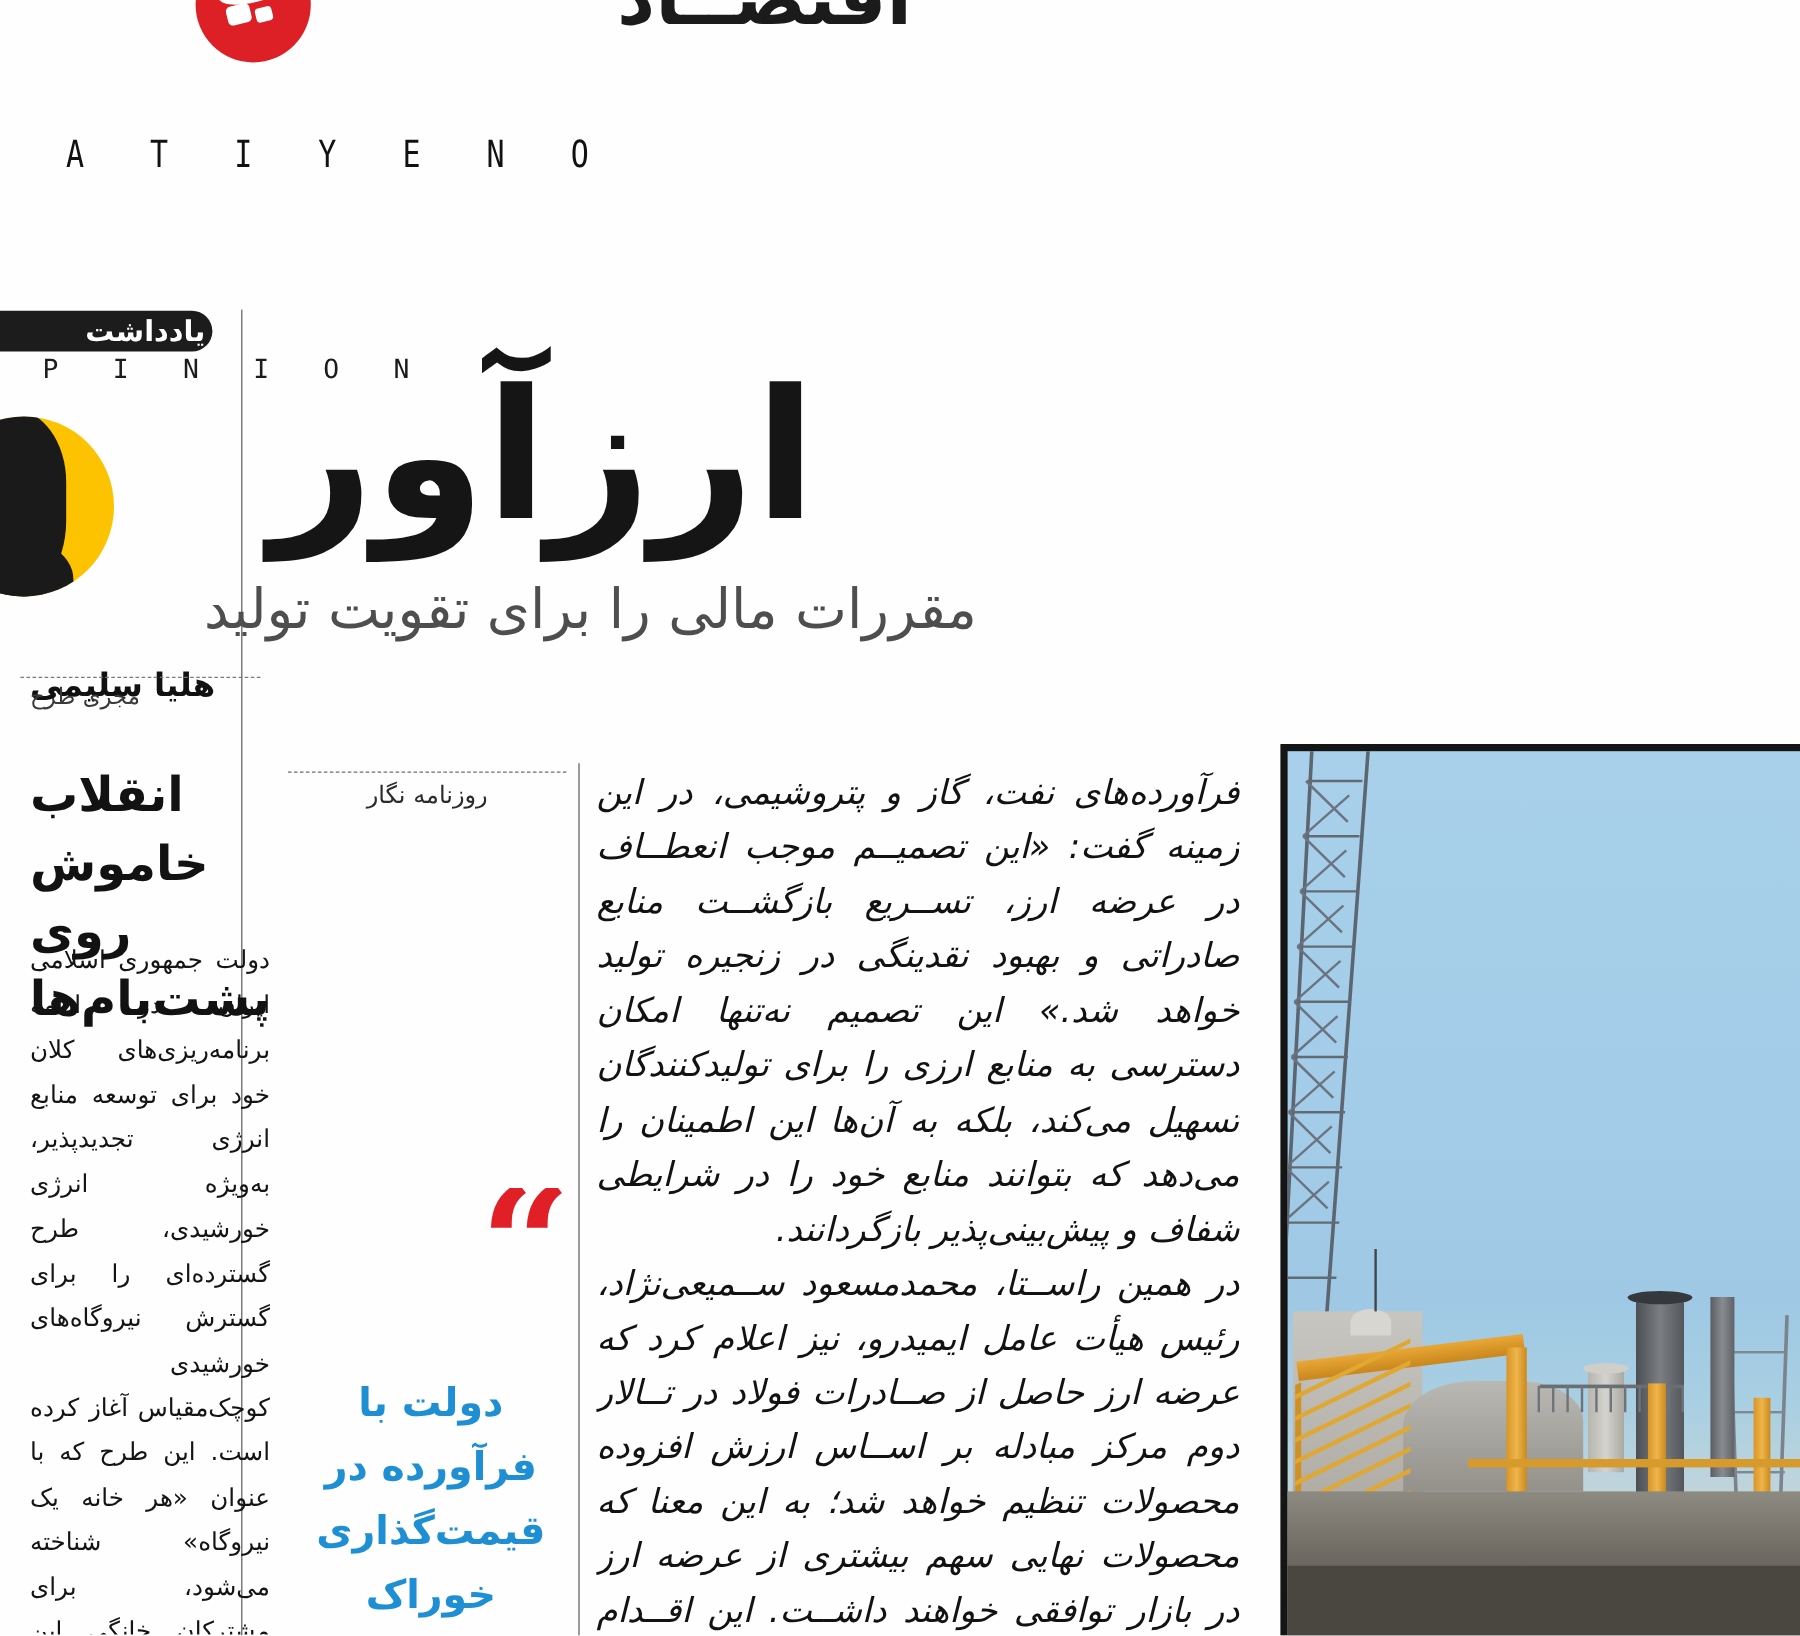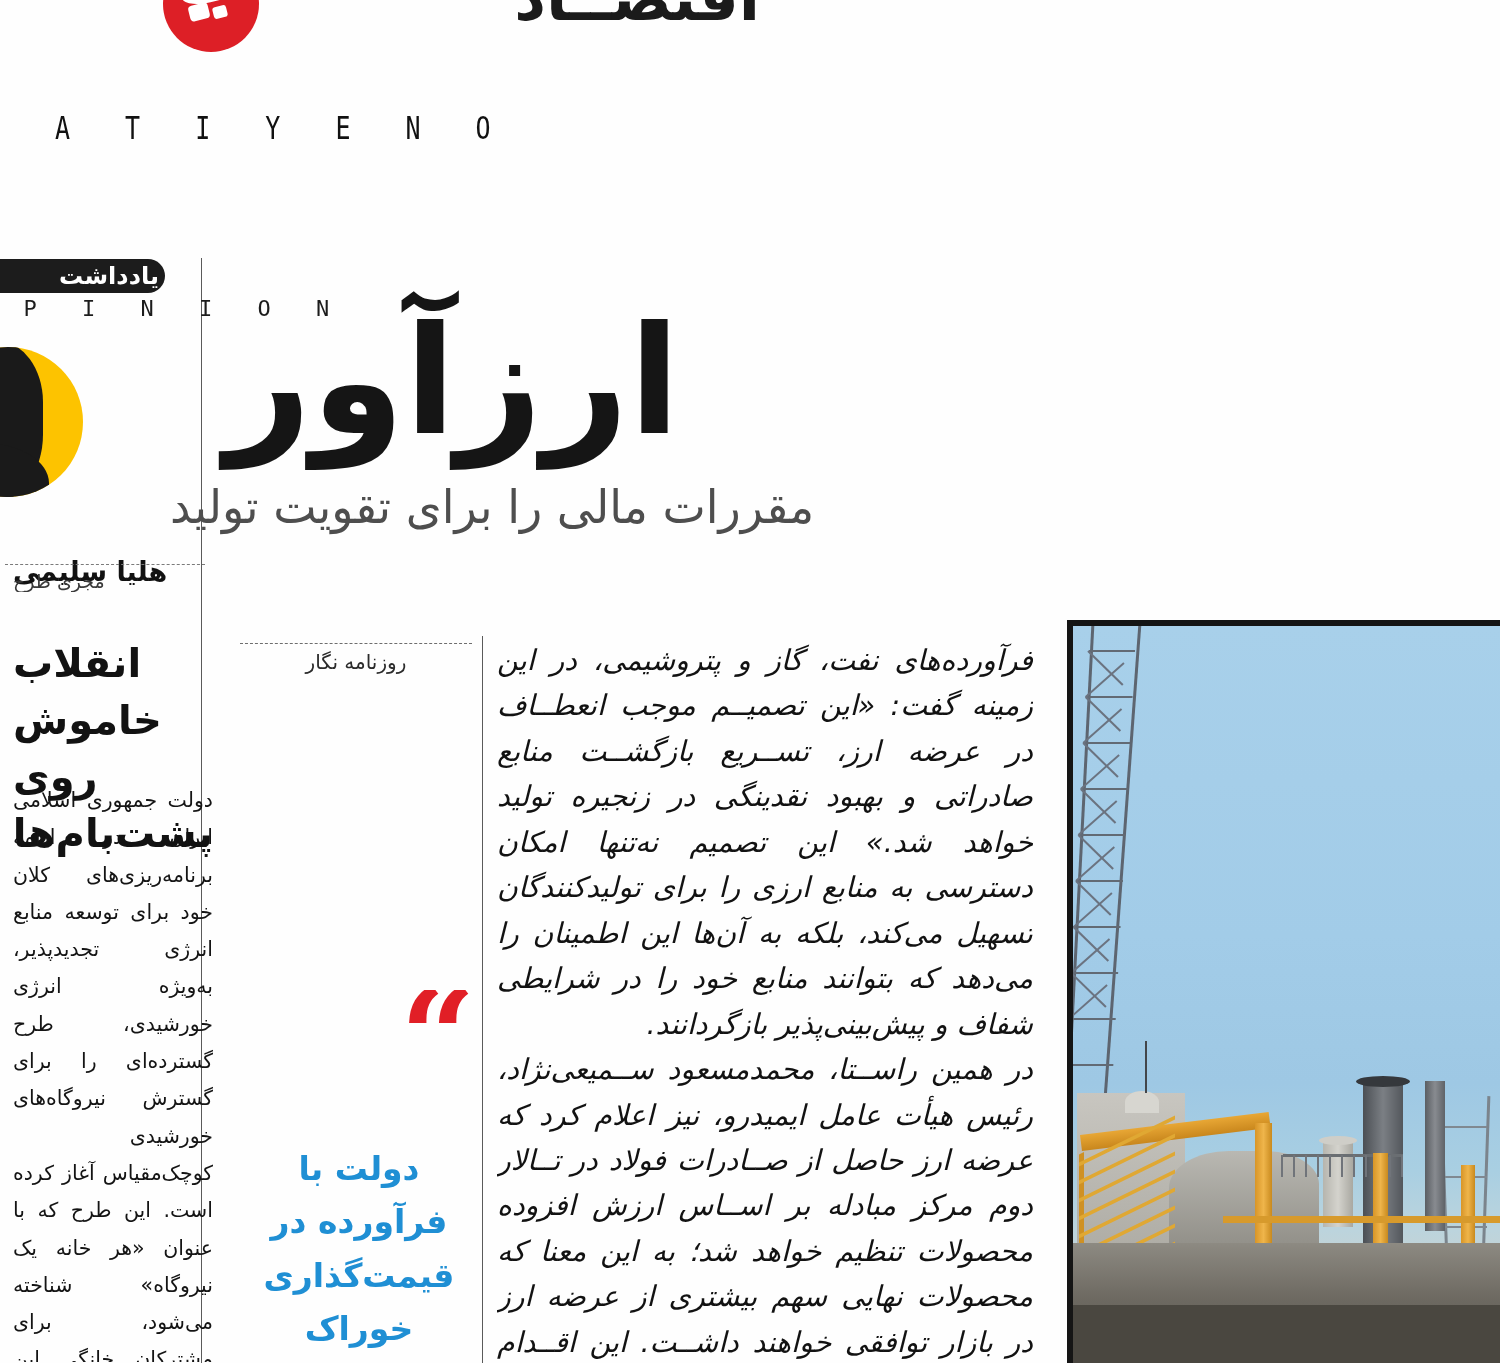--- a/index.html
+++ b/index.html
@@ -87,21 +87,21 @@
     letter-spacing: 20px;
     color: #111111;
     transform: scaleY(1.25);
     transform-origin: left top;
     direction: ltr;
   }
 
   
   .rail {
     position: absolute;
-    left: 5px;
+    left: 17px;
     top: 252px;
     width: 208px;
     height: 1111px;
     direction: rtl;
   }
 
   .rail-tab {
     position: absolute;
     left: -38px;
     top: 7px;

